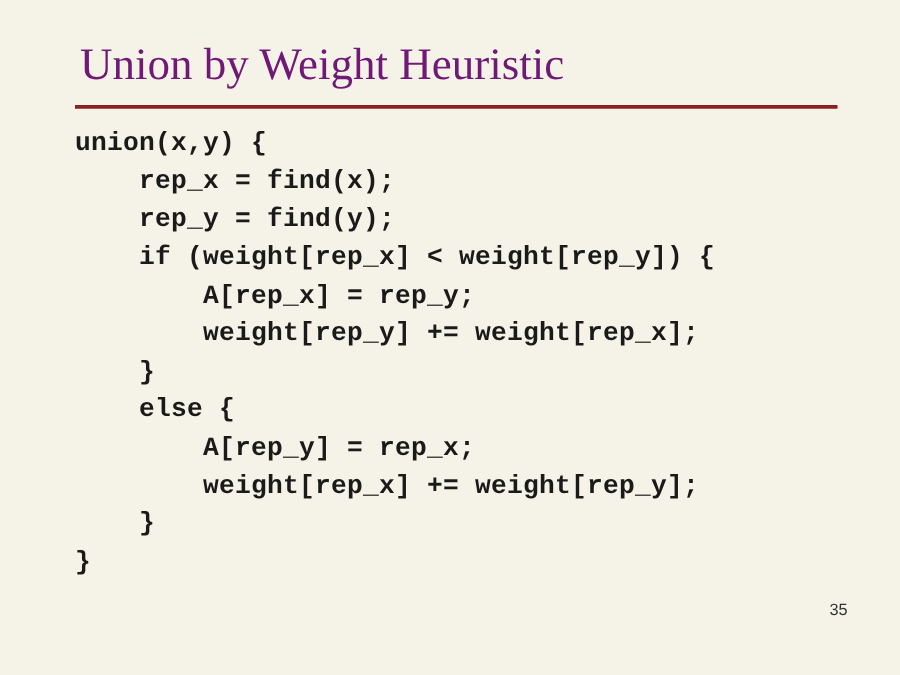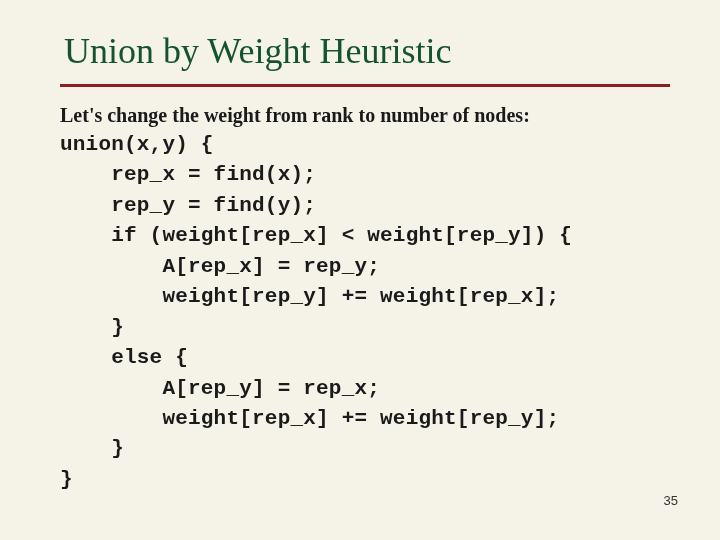--- a/index.html
+++ b/index.html
@@ -12,21 +12,21 @@
     overflow: hidden;
   }
   .slide {
     width: 100%;
     height: 100%;
     padding: 30px 50px 20px 60px;
   }
   .title {
     font-size: 36px;
     font-weight: normal;
-    color: #14532d;
+    color: #701a75;
     margin-bottom: 12px;
     margin-left: 4px;
   }
   .divider {
     height: 3px;
     background: #8a2020;
     width: 100%;
     margin-bottom: 14px;
   }
   .content {
@@ -40,35 +40,34 @@
   }
   .code {
     font-family: Liberation Mono, monospace;
     font-weight: bold;
     font-size: 21px;
     white-space: pre;
     letter-spacing: 0.2px;
   }
   .page-num {
     position: absolute;
-    bottom: 32px;
+    bottom: 45px;
     right: 42px;
     font-size: 13px;
     color: #333;
     font-family: Arial, sans-serif;
   }
 </style>
 </head>
 <body>
 
 <div class="slide">
   <h1 class="title">Union by Weight Heuristic</h1>
   <div class="divider"></div>
   <div class="content">
-    <div class="intro">Let's change the weight from rank to number of nodes:</div>
     <div class="code"><span>union(x,y) {</span>
 <span>    rep_x = find(x);</span>
 <span>    rep_y = find(y);</span>
 <span>    if (weight[rep_x] &lt; weight[rep_y]) {</span>
 <span>        A[rep_x] = rep_y;</span>
 <span>        weight[rep_y] += weight[rep_x];</span>
 <span>    }</span>
 <span>    else {</span>
 <span>        A[rep_y] = rep_x;</span>
 <span>        weight[rep_x] += weight[rep_y];</span>

